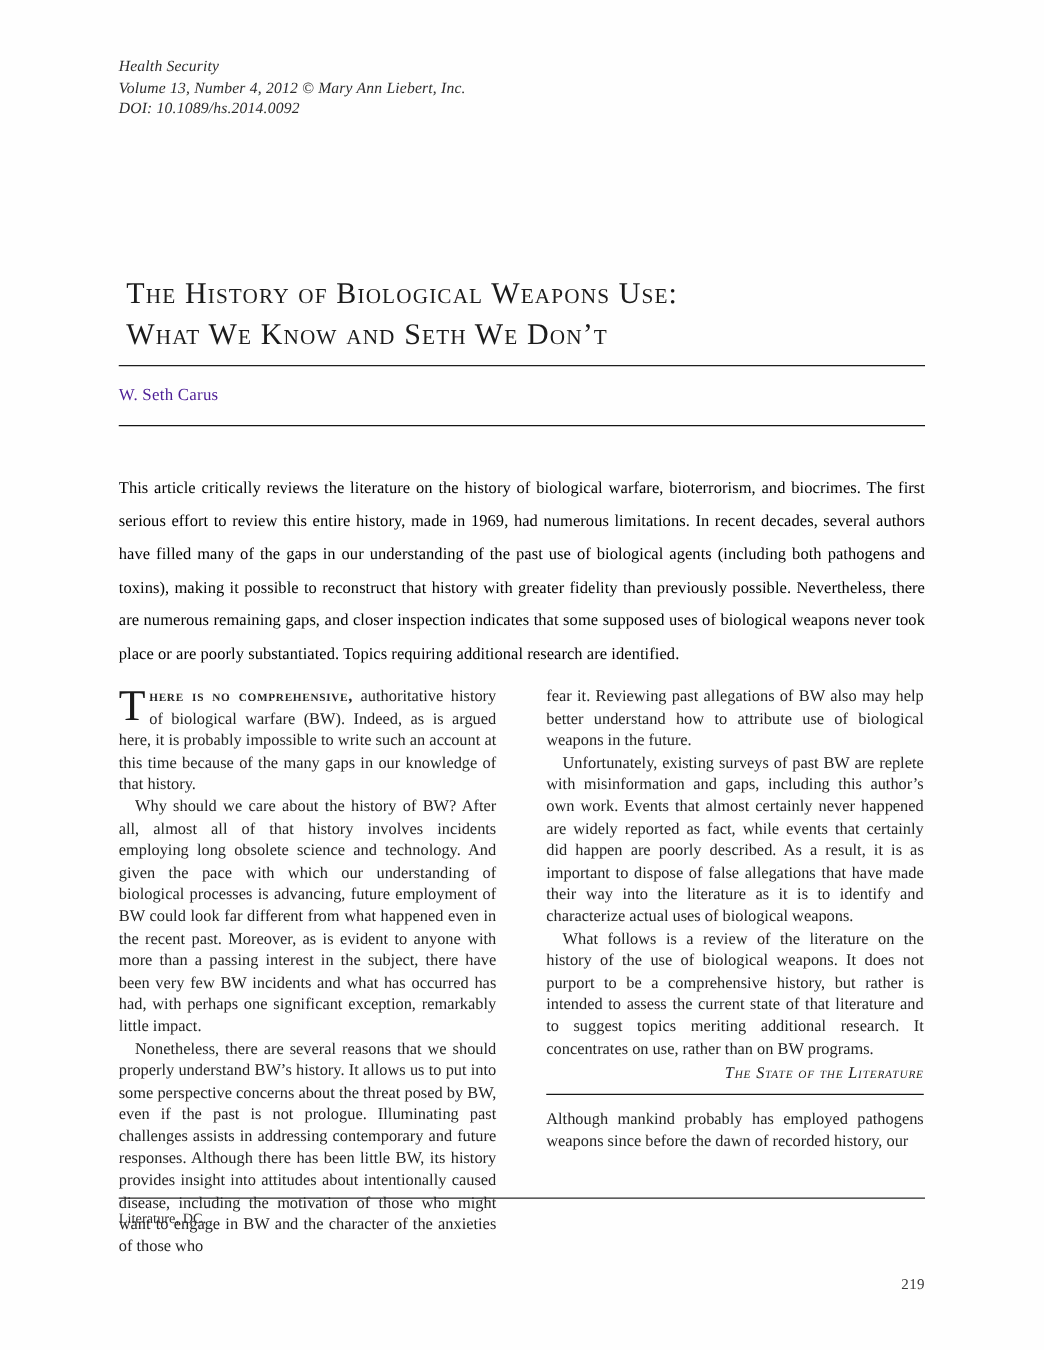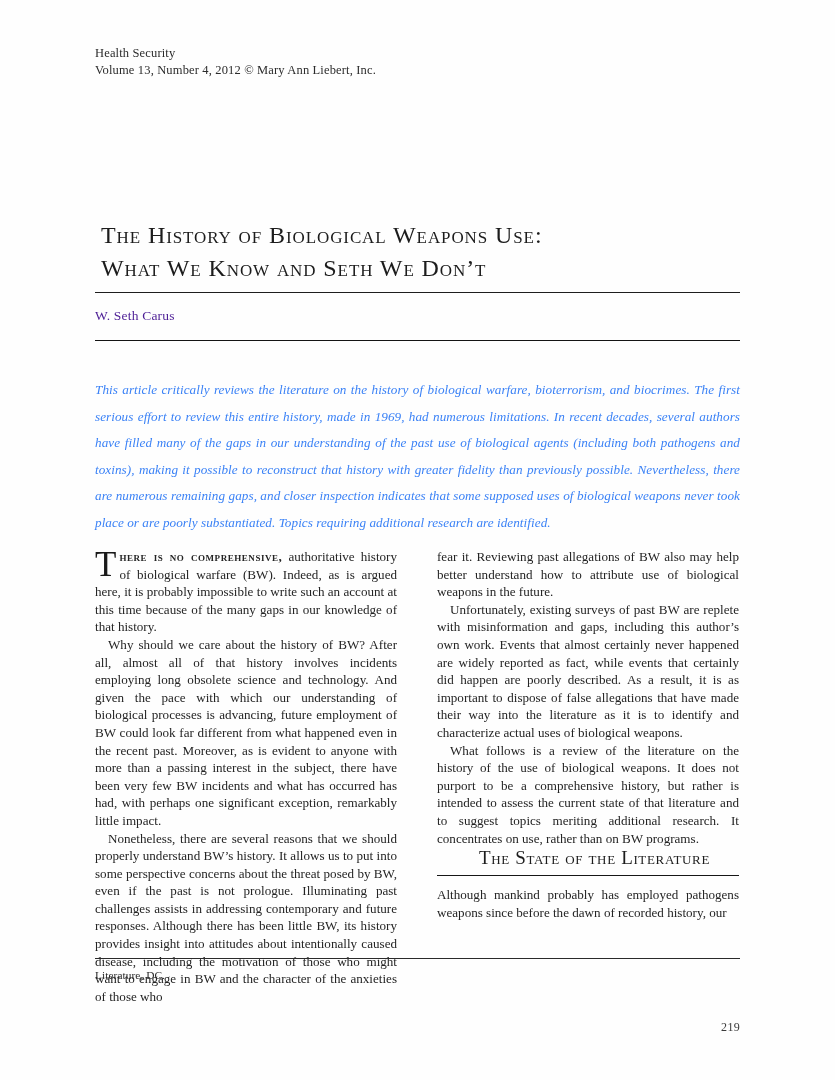--- a/index.html
+++ b/index.html
@@ -33,20 +33,21 @@
 
   
   .masthead {
     position: absolute;
     top: 45px;
     left: 0;
     font-size: 12.5px;
     line-height: 16.5px;
     color: #2b2b2b;
     letter-spacing: .15px;
+    font-style: italic;
   }
   .masthead div { white-space: nowrap; }
 
   
   .title-block {
     position: absolute;
     top: 219px;
     left: 6px;
     width: 645px;
   }
@@ -90,23 +91,22 @@
   
   .abstract {
     position: absolute;
     top: 377px;
     left: 0;
     width: 645px;
     font-size: 13.2px;
     line-height: 26.5px;
     text-align: justify;
     text-justify: inter-word;
-    color: #3b82f6;
+    color: #000000;
     letter-spacing: .05px;
-    font-style: italic;
   }
 
   
   .columns {
     position: absolute;
     top: 548px;
     left: 0;
     width: 645px;
     display: flex;
     gap: 40px;
@@ -137,28 +137,29 @@
     color: #1a1a1a;
     font-family: "Liberation Serif", "DejaVu Serif", serif;
   }
   .smallcaps {
     font-variant: small-caps;
     letter-spacing: .55px;
     font-weight: bold;
   }
 
   .section-head {
-    font-size: 19px;
+    font-size: 13px;
     line-height: 22px;
     font-variant: small-caps;
     letter-spacing: .65px;
     color: #1c1c1c;
     margin: 24px 0 0 0;
     text-indent: 0;
-    text-align: center;
+    text-align: right;
+    font-style: italic;
   }
   .section-rule {
     width: 100%;
     height: 1.3px;
     background: #161616;
     margin: 6px 0 10px 0;
   }
 
   
   .footnote-rule {
@@ -195,20 +196,21 @@
 </style>
 </head>
 <body>
 
 <div class="page">
   <div class="content">
 
     <div class="masthead">
       <div>Health Security</div>
       <div>Volume 13, Number 4, 2012 © Mary Ann Liebert, Inc.</div>
+      <div>DOI: 10.1089/hs.2014.0092</div>
     </div>
 
     <div class="title-block">
       <div class="title-line">The History of Biological Weapons Use:</div>
       <div class="title-line">What We Know and Seth We Don’t</div>
     </div>
 
     <div class="rule-top"></div>
     <div class="author">W. Seth Carus</div>
     <div class="rule-bottom"></div>

